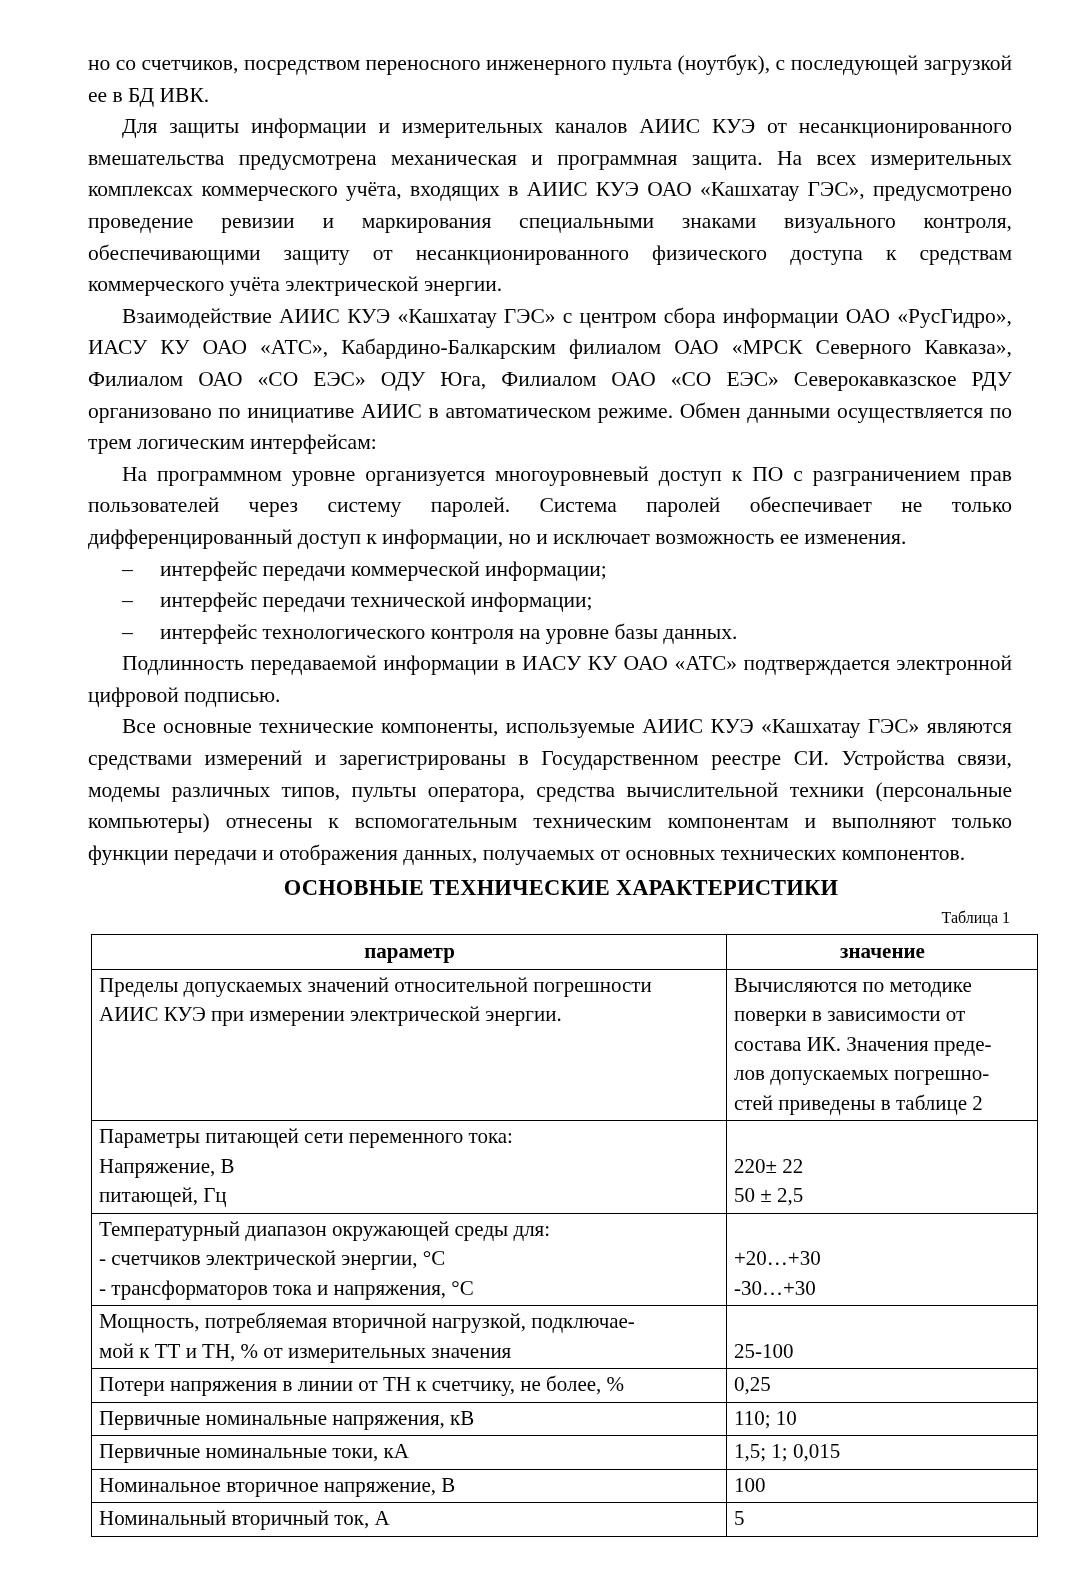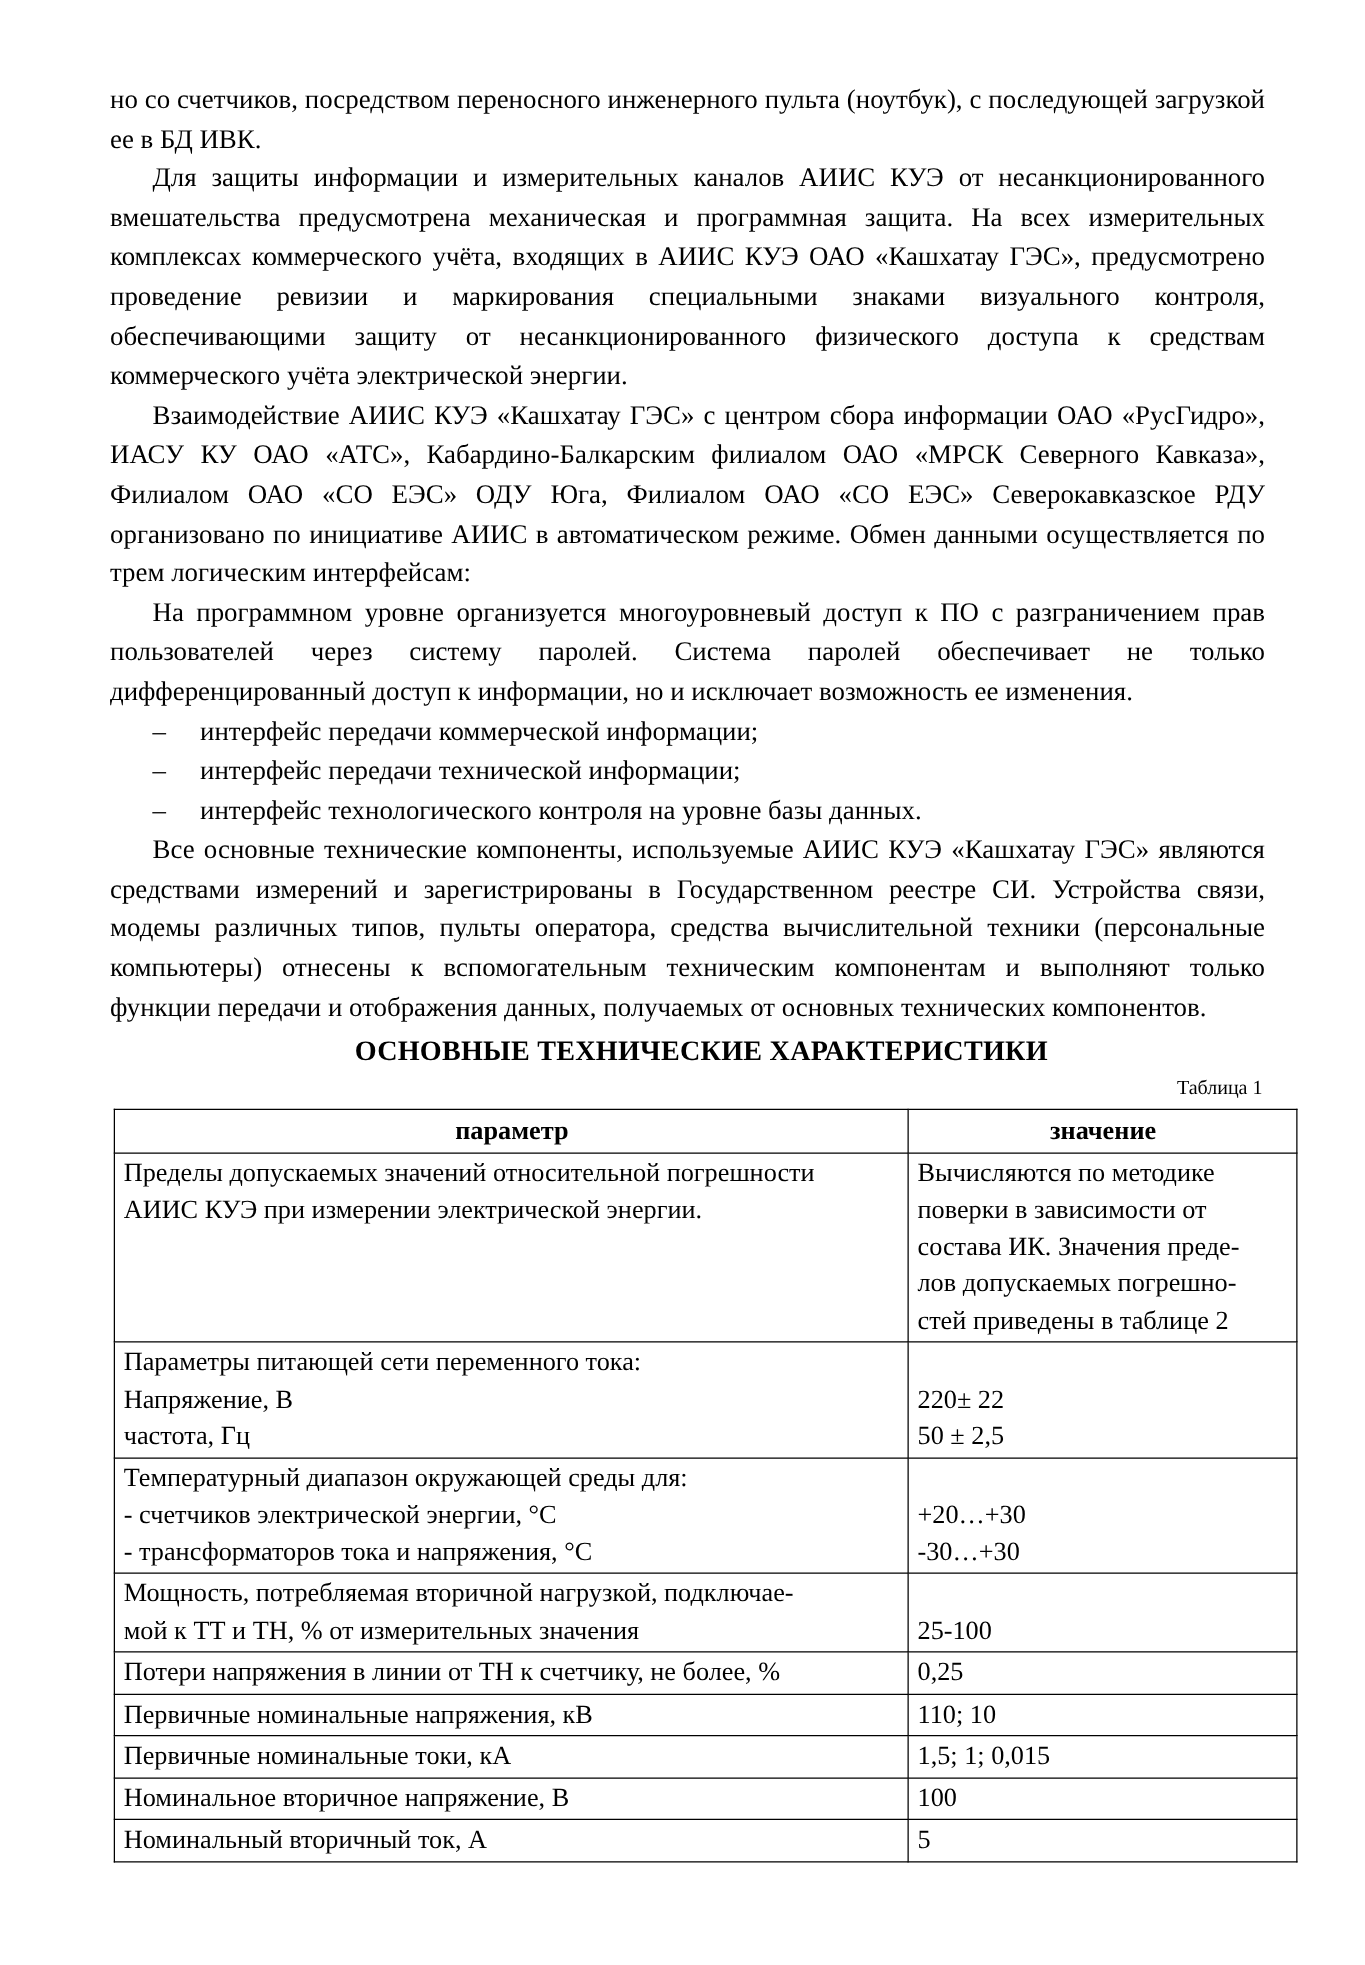--- a/index.html
+++ b/index.html
@@ -10,21 +10,21 @@
   body {
     width: 1092px;
     height: 1572px;
     position: relative;
     font-family: "Liberation Serif", "DejaVu Serif", serif;
     color: #000000;
     overflow: hidden;
   }
   .page {
     position: absolute;
-    left: 0; top: 16px;
+    left: 0; top: 0;
     width: 1092px;
     height: 1208px;
     text-decoration: underline;
   }
   .content {
     position: absolute;
     left: 88px;
     top: 48px;
     width: 924px;
   }
@@ -124,20 +124,21 @@
       <li>
         <span class="dash">–</span>
         <span>интерфейс передачи технической информации;</span>
       </li>
       <li>
         <span class="dash">–</span>
         <span>интерфейс технологического контроля на уровне базы данных.</span>
       </li>
     </ul>
 
+    <p class="body-par indent">Подлинность передаваемой информации в ИАСУ КУ ОАО «АТС» подтверждается электронной цифровой подписью.</p>
     <p class="body-par indent">Все основные технические компоненты, используемые АИИС КУЭ «Кашхатау ГЭС» являются средствами измерений и зарегистрированы в Государственном реестре СИ. Устройства связи, модемы различных типов, пульты оператора, средства вычислительной техники (персональные компьютеры) отнесены к вспомогательным техническим компонентам и выполняют только функции передачи и отображения данных, получаемых от основных технических компонентов.</p>
 
     <h1 class="section-title">ОСНОВНЫЕ ТЕХНИЧЕСКИЕ ХАРАКТЕРИСТИКИ</h1>
 
     <div class="table-caption">Таблица 1</div>
 
     <table class="spec-table">
       <colgroup>
         <col class="col-param">
         <col class="col-value">
@@ -159,21 +160,21 @@
               <span class="cell-line">поверки в зависимости от</span>
               <span class="cell-line">состава ИК. Значения преде-</span>
               <span class="cell-line">лов допускаемых погрешно-</span>
               <span class="cell-line">стей приведены в таблице 2</span>
             </td>
           </tr>
           <tr>
             <td class="param-cell">
               <span class="cell-line">Параметры питающей сети переменного тока:</span>
               <span class="cell-line">Напряжение, В</span>
-              <span class="cell-line">частота, Гц</span>
+              <span class="cell-line">питающей, Гц</span>
             </td>
             <td class="value-cell bottom">
               <span class="spacer-line"></span>
               <span class="cell-line">220± 22</span>
               <span class="cell-line">50 ± 2,5</span>
             </td>
           </tr>
           <tr>
             <td class="param-cell">
               <span class="cell-line">Температурный диапазон окружающей среды для:</span>

